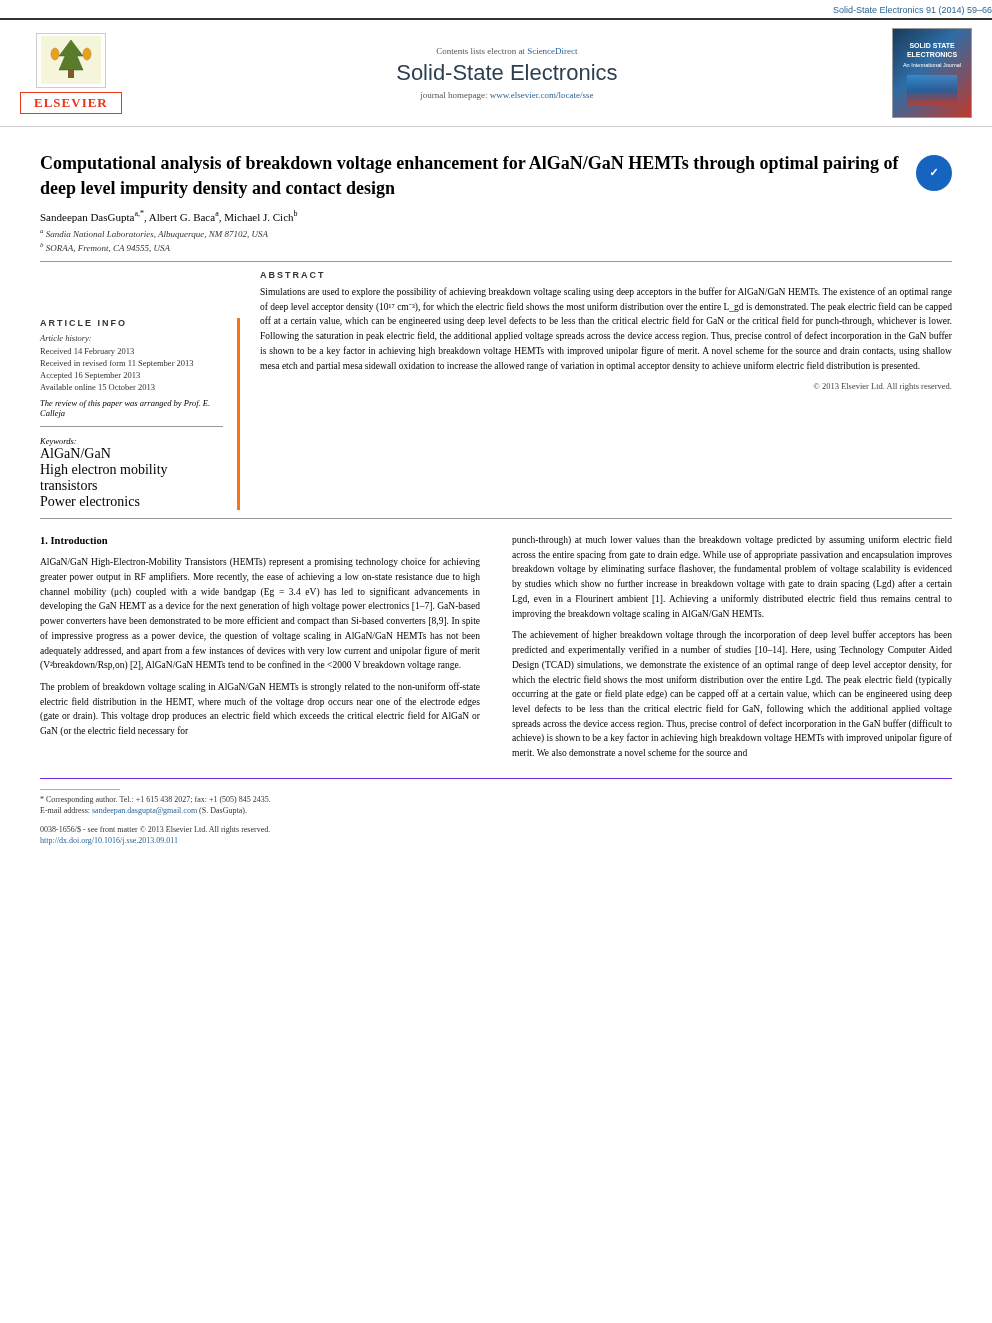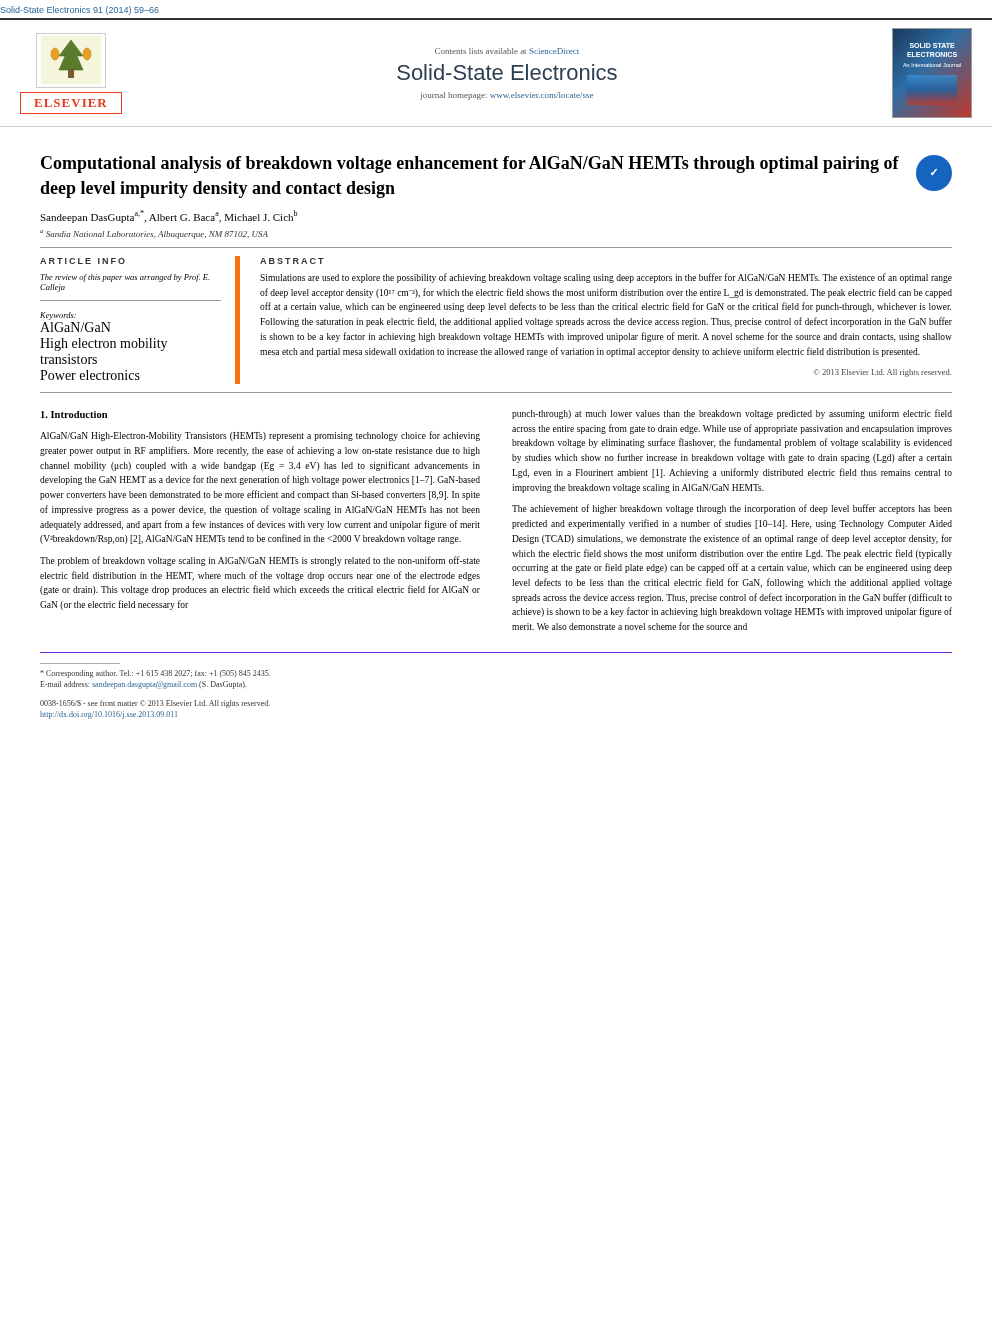--- a/index.html
+++ b/index.html
@@ -129,22 +129,23 @@
       margin: 8px 0;
     }
     .two-col {
       display: flex;
       gap: 20px;
       margin-top: 8px;
     }
     .article-info-col {
       width: 200px;
       flex-shrink: 0;
-      border-right: 5px solid #f97316;
+      border-right: 3px solid #f97316;
       padding-right: 14px;
+      margin-top: 48px;
     }
     .abstract-col {
       flex: 1;
     }
     .section-label {
       font-family: Arial, sans-serif;
       font-size: 9px;
       font-weight: bold;
       letter-spacing: 2px;
       color: #333;
@@ -234,41 +235,41 @@
       background: #aaa;
       height: 1px;
       width: 80px;
       margin: 5px 0;
     }
     a { color: #2a6496; text-decoration: none; }
   </style>
 </head>
 <body>
 
-<div style="text-align:left; font-size:9px; color:#2a6496; padding:5px 0 3px 0; font-family:Arial,sans-serif;">Solid-State Electronics 91 (2014) 59–66</div>
+<div style="text-align:right; font-size:9px; color:#2a6496; padding:5px 0 3px 0; font-family:Arial,sans-serif;">Solid-State Electronics 91 (2014) 59–66</div>
 
 <div class="top-banner">
   <div class="elsevier-logo">
     <div style="width:70px; height:55px; background:#fff; border:1px solid #ccc; display:flex; align-items:center; justify-content:center; overflow:hidden; margin-bottom:4px;">
 
       <svg width="60" height="48" viewBox="0 0 60 48" xmlns="http://www.w3.org/2000/svg">
         <rect x="0" y="0" width="60" height="48" fill="#f5f5dc"></rect>
 
         <polygon points="30,4 42,20 36,20 42,34 18,34 24,20 18,20" fill="#5a7a2c" stroke="#3a5a1c" stroke-width="0.5"></polygon>
         <rect x="27" y="34" width="6" height="8" fill="#7a5c2c"></rect>
 
         <ellipse cx="14" cy="18" rx="4" ry="6" fill="#e8a020" stroke="#c07010" stroke-width="0.5"></ellipse>
         <ellipse cx="46" cy="18" rx="4" ry="6" fill="#e8a020" stroke="#c07010" stroke-width="0.5"></ellipse>
       </svg>
     </div>
     <div class="elsevier-text">ELSEVIER</div>
   </div>
   <div class="banner-center">
     <div class="contents-line">
-      <span>Contents lists available at</span>
+      <span>Contents lists electron at</span>
       <a href="#">ScienceDirect</a>
     </div>
     <div class="journal-title">Solid-State Electronics</div>
     <div class="journal-homepage">
       <span>journal homepage:</span>
       <a href="#">www.elsevier.com/locate/sse</a>
     </div>
   </div>
   <div class="journal-cover">
     <div class="cover-title">SOLID STATE ELECTRONICS</div>
@@ -284,26 +285,36 @@
     <div class="crossmark-badge" title="CrossMark">✓</div>
   </div>
 
   <div class="authors">
     <span>Sandeepan DasGupta</span><sup>a,*</sup><span>, Albert G. Baca</span><sup>a</sup><span>, Michael J. Cich</span><sup>b</sup>
   </div>
 
   <div class="affiliations">
     <sup>a</sup> <span>Sandia National Laboratories, Albuquerque, NM 87102, USA</span>
   </div>
+  <div class="affiliations">
+    <sup>b</sup> <span>SORAA, Fremont, CA 94555, USA</span>
+  </div>
 
   <hr class="separator-line">
 
   <div class="two-col">
     <div class="article-info-col">
       <div class="section-label">ARTICLE INFO</div>
+      <div class="article-history">
+        <span class="field-label">Article history:</span>
+        <div class="history-item">Received 14 February 2013</div>
+        <div class="history-item">Received in revised form 11 September 2013</div>
+        <div class="history-item">Accepted 16 September 2013</div>
+        <div class="history-item">Available online 15 October 2013</div>
+      </div>
       <div class="review-note">The review of this paper was arranged by Prof. E. Calleja</div>
       <hr class="separator-line">
       <div class="keywords-section">
         <span class="kw-label">Keywords:</span>
         <div class="kw-list">
           <div>AlGaN/GaN</div>
           <div>High electron mobility transistors</div>
           <div>Power electronics</div>
         </div>
       </div>

